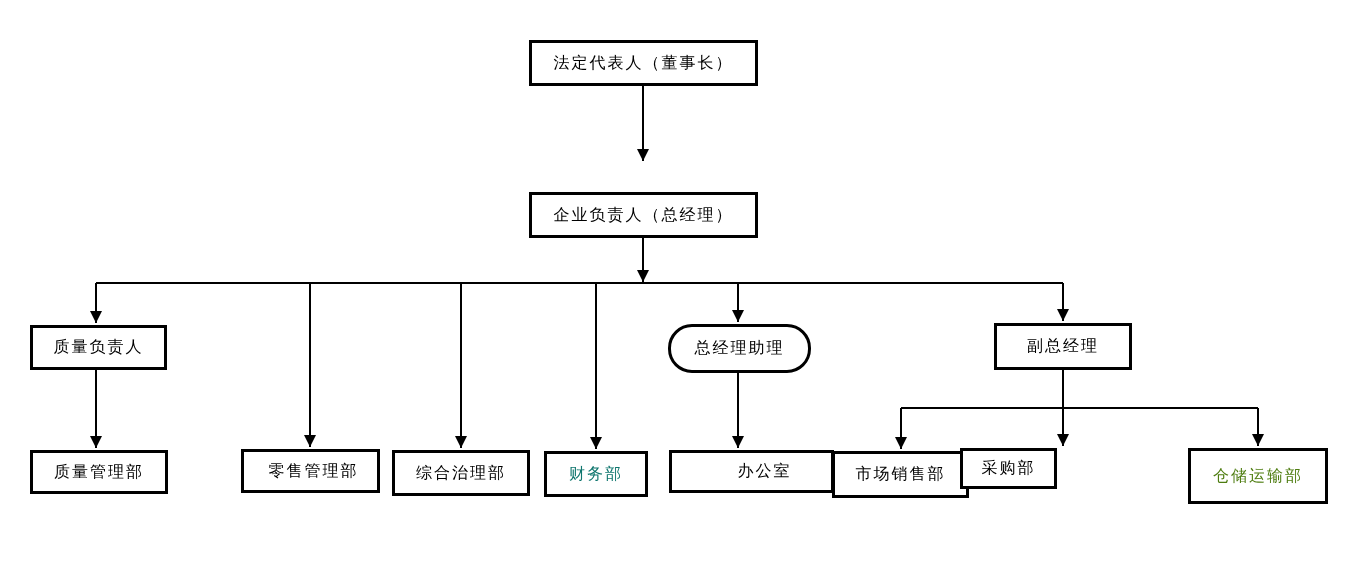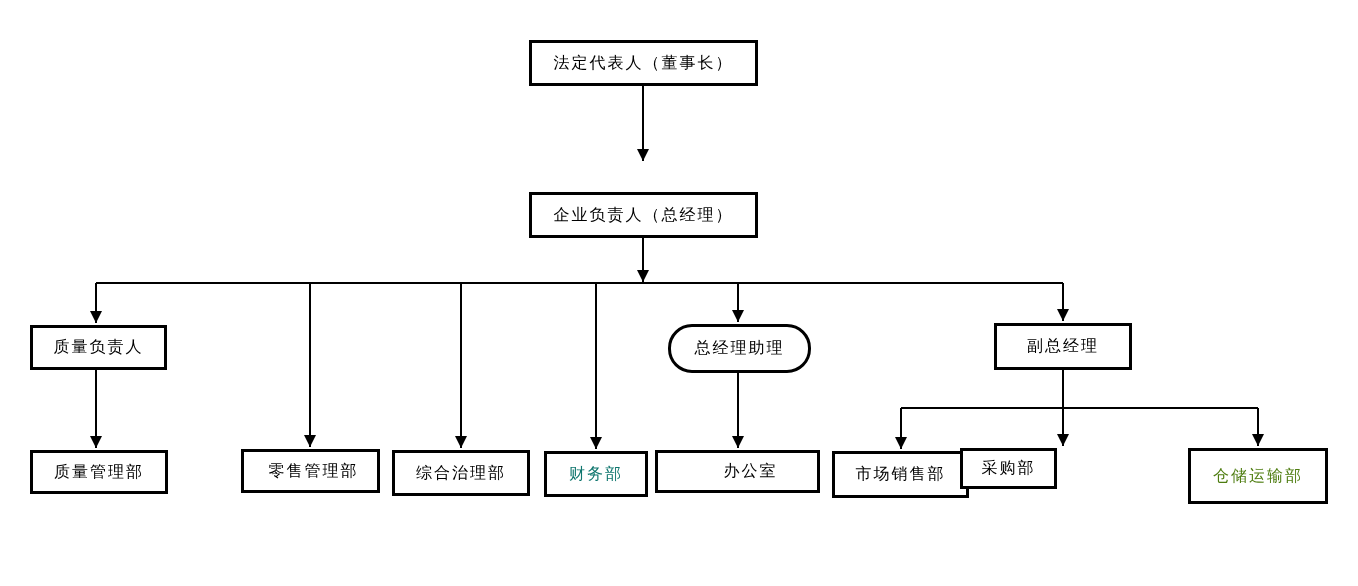--- a/index.html
+++ b/index.html
@@ -71,18 +71,18 @@
 
   <div class="node" style="left: 529px; top: 40px; width: 229px; height: 46px; border-color: rgb(0, 0, 0); color: rgb(0, 0, 0);">法定代表人（董事长）</div>
   <div class="node" style="left: 529px; top: 163px; width: 229px; height: 46px; border-color: rgb(0, 0, 0); color: rgb(0, 0, 0); margin-top: 29px;">企业负责人（总经理）</div>
   <div class="node" style="left: 30px; top: 325px; width: 137px; height: 45px; border-color: rgb(0, 0, 0); color: rgb(0, 0, 0);">质量负责人</div>
   <div class="node" style="left: 668px; top: 324px; width: 143px; height: 49px; border-color: rgb(0, 0, 0); color: rgb(0, 0, 0); border-radius: 24px;">总经理助理</div>
   <div class="node" style="left: 994px; top: 323px; width: 138px; height: 47px; border-color: rgb(0, 0, 0); color: rgb(0, 0, 0);">副总经理</div>
   <div class="node" style="left: 30px; top: 450px; width: 138px; height: 44px; border-color: rgb(0, 0, 0); color: rgb(0, 0, 0);">质量管理部</div>
   <div class="node" style="left: 241px; top: 449px; width: 139px; height: 44px; border-color: rgb(0, 0, 0); color: rgb(0, 0, 0); padding-left: 6px;">零售管理部</div>
   <div class="node" style="left: 392px; top: 450px; width: 138px; height: 46px; border-color: rgb(0, 0, 0); color: rgb(0, 0, 0);">综合治理部</div>
   <div class="node" style="left: 544px; top: 451px; width: 104px; height: 46px; border-color: rgb(0, 0, 0); color: #0f766e;">财务部</div>
-  <div class="node" style="left: 655px; top: 450px; width: 165px; height: 43px; border-color: rgb(0, 0, 0); color: rgb(0, 0, 0); padding-left: 26px;">办公室</div>
+  <div class="node" style="left: 669px; top: 450px; width: 165px; height: 43px; border-color: rgb(0, 0, 0); color: rgb(0, 0, 0); padding-left: 26px;">办公室</div>
   <div class="node" style="left: 832px; top: 451px; width: 137px; height: 47px; border-color: rgb(0, 0, 0); color: rgb(0, 0, 0);">市场销售部</div>
   <div class="node" style="left: 960px; top: 448px; width: 97px; height: 41px; border-color: rgb(0, 0, 0); color: rgb(0, 0, 0);">采购部</div>
   <div class="node" style="left: 1188px; top: 448px; width: 140px; height: 56px; border-color: rgb(0, 0, 0); color: #4d7c0f;">仓储运输部</div>
 
 </div>
 
 </body></html>

